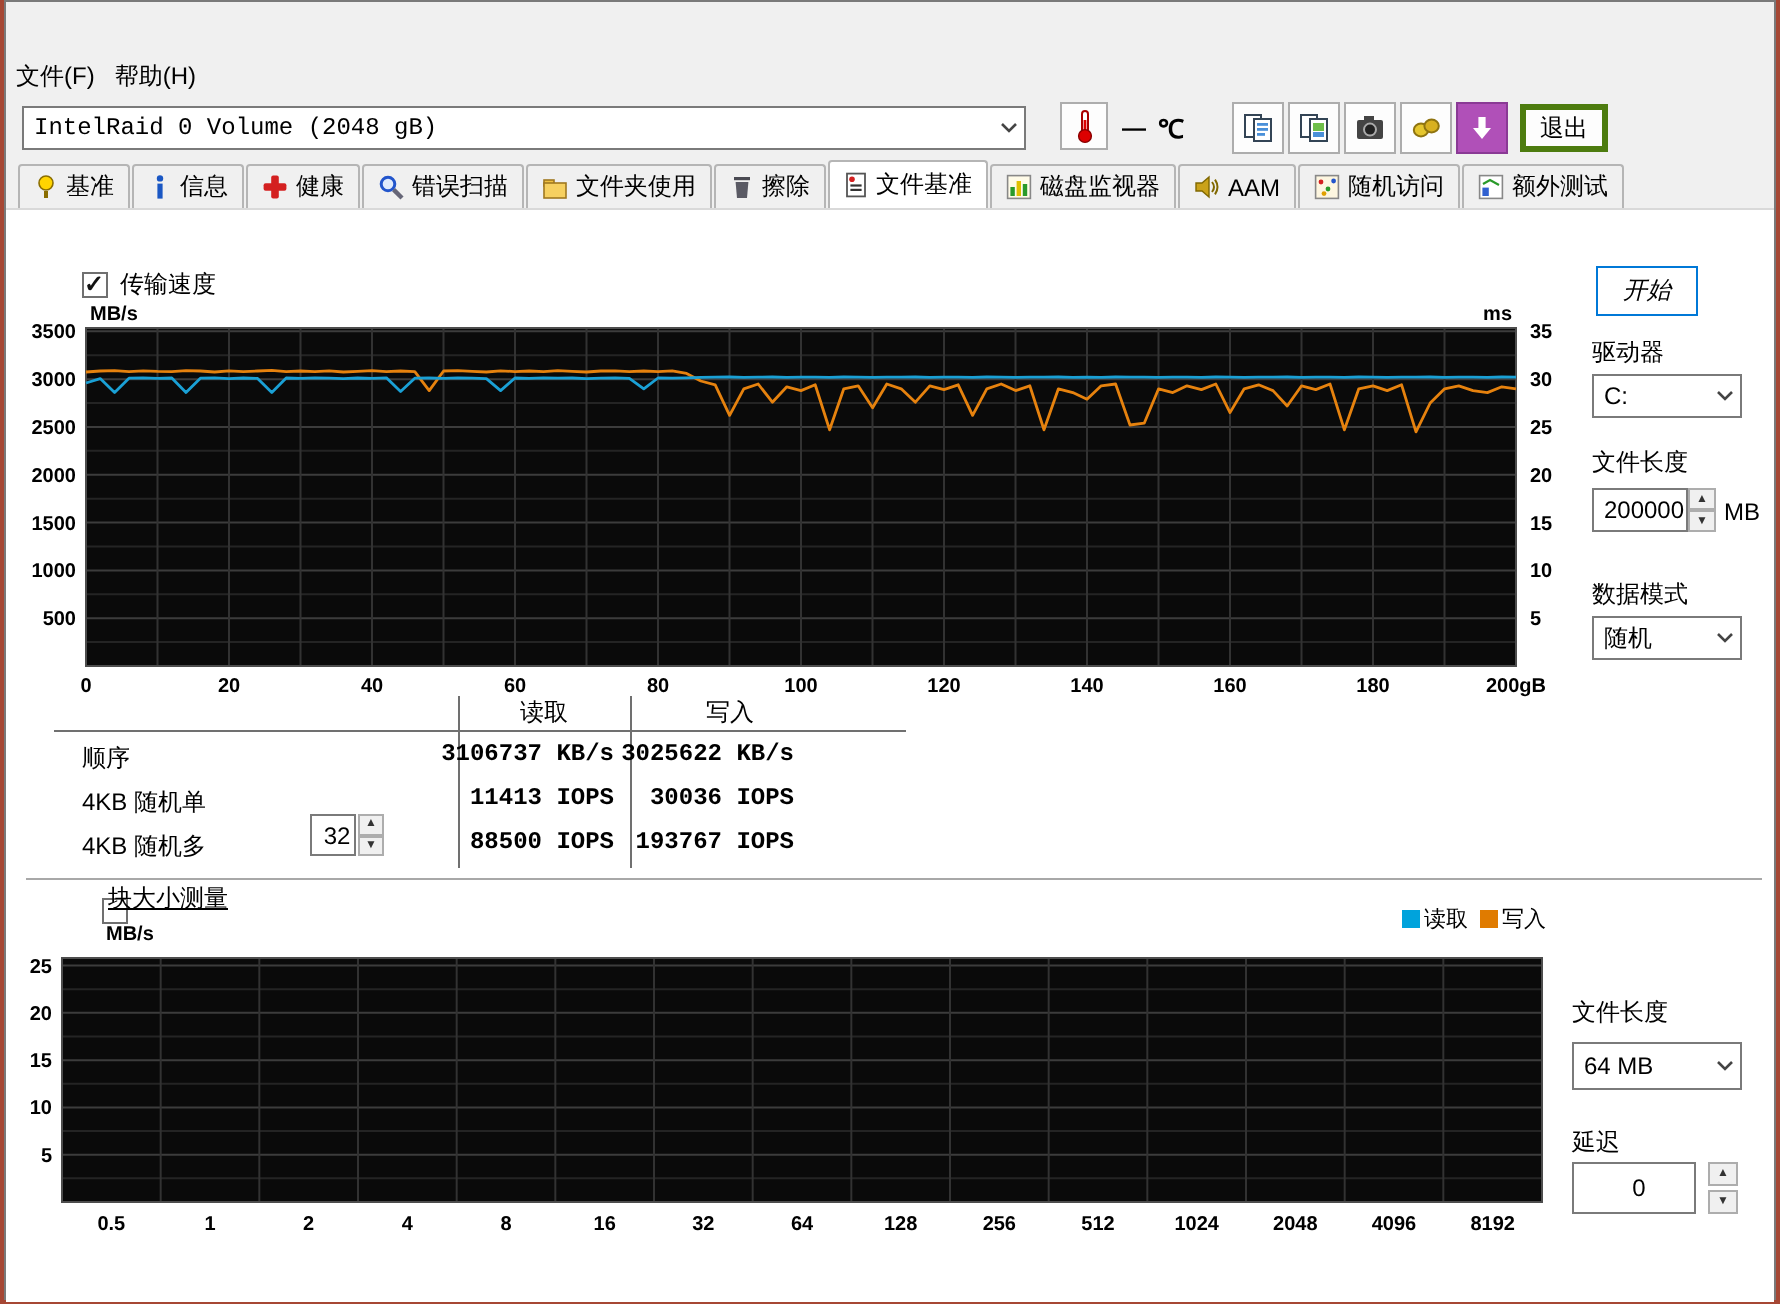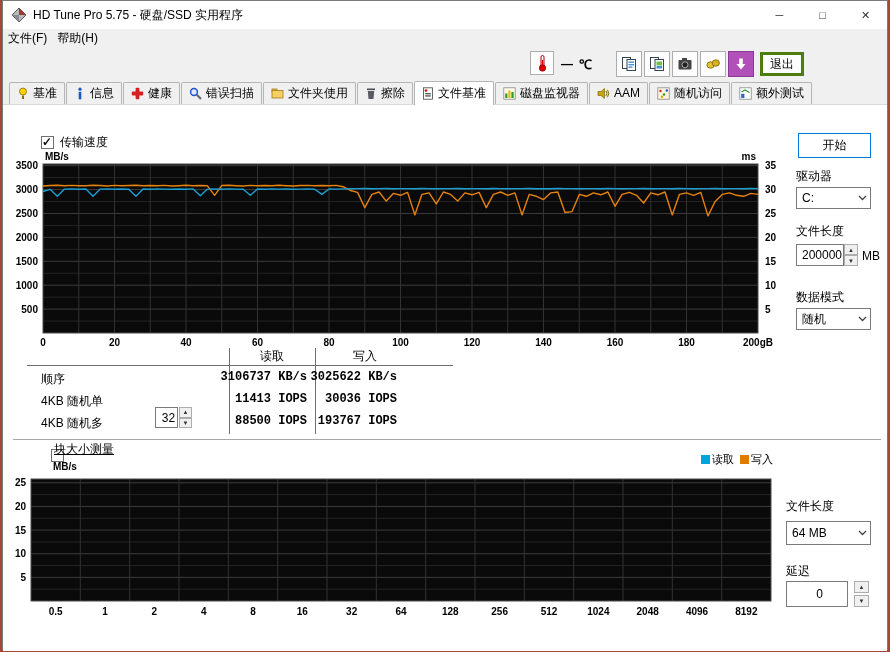--- a/index.html
+++ b/index.html
@@ -26,21 +26,21 @@
   .combo .val{flex:1;padding-left:5px;white-space:nowrap;overflow:hidden;}
   .combo .chev{width:16px;display:flex;align-items:center;justify-content:center;}
   .mono{font-family:"Liberation Mono",monospace;}
   .tbtn{position:absolute;background:#fdfdfd;border:1px solid #adadad;box-sizing:border-box;
         display:flex;align-items:center;justify-content:center;}
   .tbtn.purple{background:#b050b8;border-color:#8a3a95;}
   .exit-btn{position:absolute;background:#fdfdfd;border:3px solid #4d7c0f;box-sizing:border-box;
             display:flex;align-items:center;justify-content:center;font-size:12px;}
   
   .tabbar{position:absolute;left:0;top:80px;width:100%;height:23px;display:flex;
-          align-items:center;padding-left:6px;box-sizing:border-box;}
+          align-items:flex-end;padding-left:6px;box-sizing:border-box;}
   .tab{display:inline-flex;align-items:center;gap:4px;height:21px;padding:0 7px;
        background:#f0f0f0;border:1px solid #b5b5b5;border-bottom:none;
        border-radius:2px 2px 0 0;margin-right:1px;font-size:12px;}
   .tab.selected{background:#ffffff;height:23px;position:relative;z-index:2;}
   
   .content{position:absolute;left:0;top:103px;width:100%;height:546px;background:#ffffff;
            border-top:1px solid #d9d9d9;}
   
   .cbx{display:inline-block;width:13px;height:13px;background:#fff;border:1px solid #707070;
        box-sizing:border-box;position:relative;vertical-align:middle;}
@@ -64,42 +64,37 @@
   .legend{position:absolute;display:flex;gap:6px;font-size:11px;align-items:center;}
   .legend .sq{display:inline-block;width:9px;height:9px;margin-right:2px;vertical-align:-1px;}
   svg text{font-family:"Liberation Sans",sans-serif;}
 </style>
 </head>
 <body>
 
 <div class="window">
 
   
-  <div class="titlebar">
-    <svg class="abs" style="left:8px;top:6px;" width="16" height="16" viewBox="0 0 16 16">
-      <polygon points="8,1 15,8 8,15 1,8" fill="#b9b9c2" stroke="#555" stroke-width="1"></polygon>
-      <polygon points="8,1 15,8 8,8" fill="#a03a30"></polygon>
-      <polygon points="1,8 8,8 8,15" fill="#8a8a96"></polygon>
-    </svg>
-    <span class="title-text" style="margin-left:30px;">HD Tune Pro 5.75 - 硬盘/SSD 实用程序</span>
-    <div class="win-controls">
-      <div class="win-btn">─</div>
-      <div class="win-btn">□</div>
-      <div class="win-btn">✕</div>
-    </div>
-  </div>
 
   
   <div class="menubar">
     <span class="menu-item">文件(F)</span>
     <span class="menu-item">帮助(H)</span>
   </div>
 
   
   <div class="toolbar">
+    <div class="combo abs mono" style="left:8px;top:5px;width:502px;height:22px;">
+      <span class="val">IntelRaid 0 Volume (2048 gB)</span>
+      <span class="chev">
+        <svg width="9" height="6" viewBox="0 0 9 6">
+            <polyline points="1,1 4.5,4.5 8,1" fill="none" stroke="#444" stroke-width="1.3"></polyline>
+          </svg>
+      </span>
+    </div>
     <div class="tbtn" style="left:527px;top:3px;width:24px;height:24px;">
       <svg width="11" height="18" viewBox="0 0 11 18">
         <rect x="4" y="1.5" width="3" height="11" rx="1.5" fill="#fff" stroke="#a00" stroke-width="1"></rect>
         <rect x="4.8" y="6" width="1.4" height="7" fill="#d00"></rect>
         <circle cx="5.5" cy="14" r="3.2" fill="#d00" stroke="#800" stroke-width="0.7"></circle>
       </svg>
     </div>
     <span class="abs" style="left:558px;top:9px;font-weight:bold;">—</span>
     <span class="abs" style="left:576px;top:7px;font-weight:bold;font-size:13px;">℃</span>
 
@@ -391,21 +386,21 @@
       <text x="494.6666666666667" y="164" text-anchor="middle" font-size="10" font-weight="bold" fill="#000">256</text>
       <text x="544" y="164" text-anchor="middle" font-size="10" font-weight="bold" fill="#000">512</text>
       <text x="593.3333333333334" y="164" text-anchor="middle" font-size="10" font-weight="bold" fill="#000">1024</text>
       <text x="642.6666666666666" y="164" text-anchor="middle" font-size="10" font-weight="bold" fill="#000">2048</text>
       <text x="692" y="164" text-anchor="middle" font-size="10" font-weight="bold" fill="#000">4096</text>
       <text x="741.3333333333334" y="164" text-anchor="middle" font-size="10" font-weight="bold" fill="#000">8192</text>
       <text x="48" y="19" text-anchor="start" font-size="10" font-weight="bold" fill="#000">MB/s</text>
     </svg>
 
   
-  <div class="start-btn" style="left:795px;top:132px;width:73px;height:25px;">
+  <div class="start-btn" style="left:795px;top:132px;width:51px;height:25px;font-style:italic;">
     <span>开始</span>
   </div>
 
   <div class="abs" style="left:793px;top:167px;">驱动器</div>
   <div class="combo abs" style="left:793px;top:186px;width:75px;height:22px;">
     <span class="val">C:</span>
     <span class="chev">
       <svg width="9" height="6" viewBox="0 0 9 6">
           <polyline points="1,1 4.5,4.5 8,1" fill="none" stroke="#444" stroke-width="1.3"></polyline>
         </svg>

